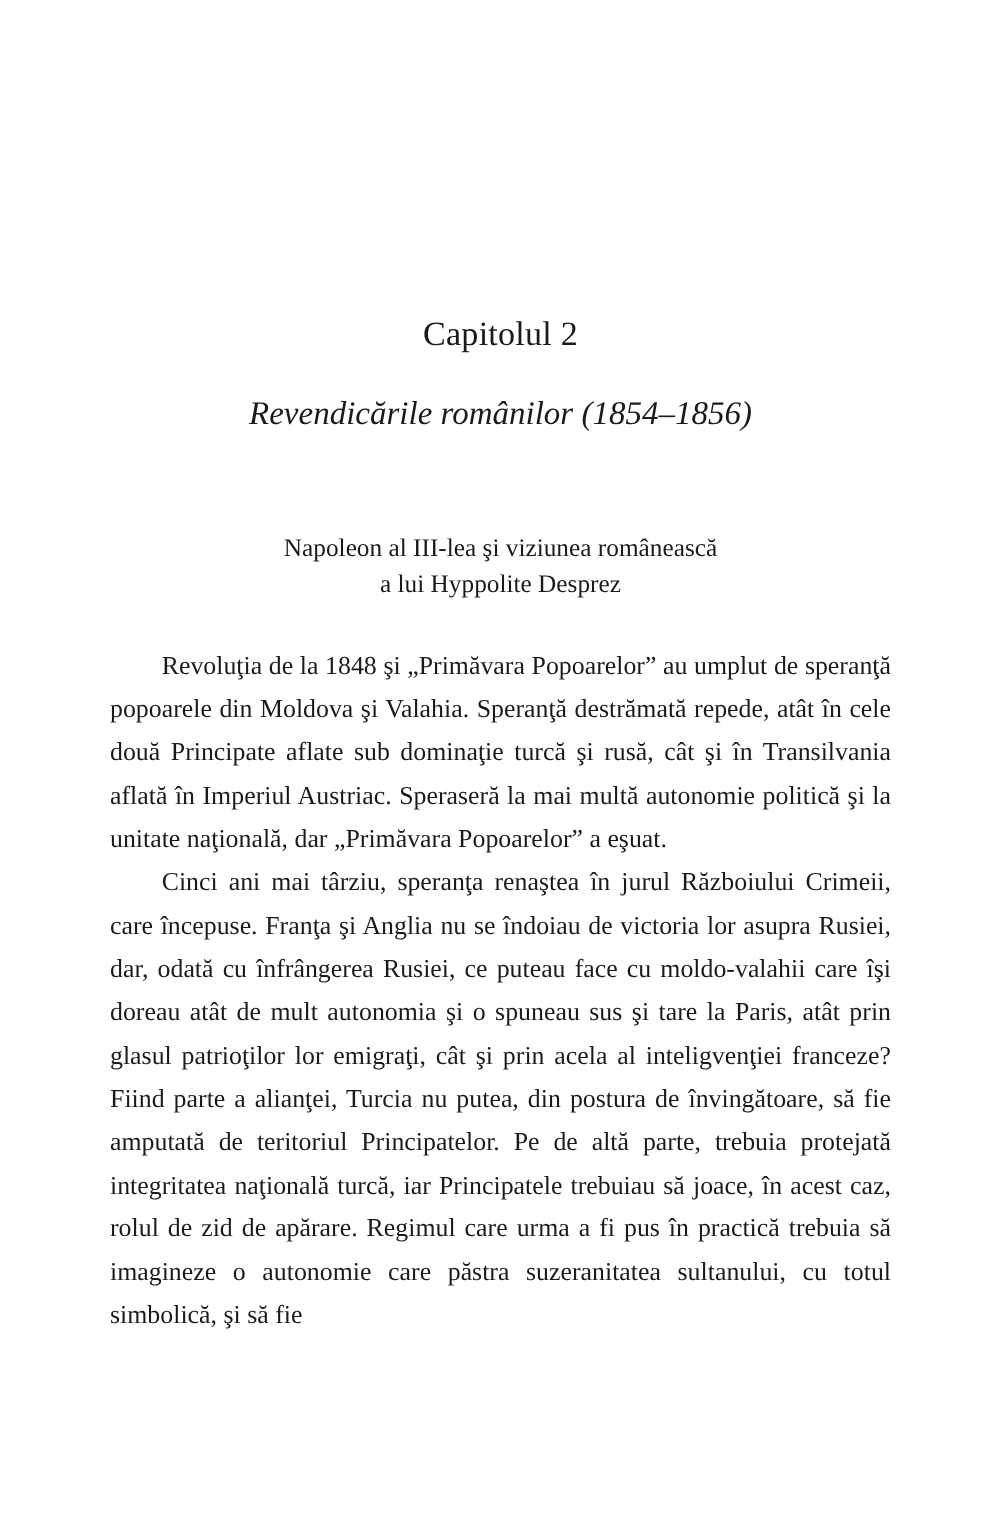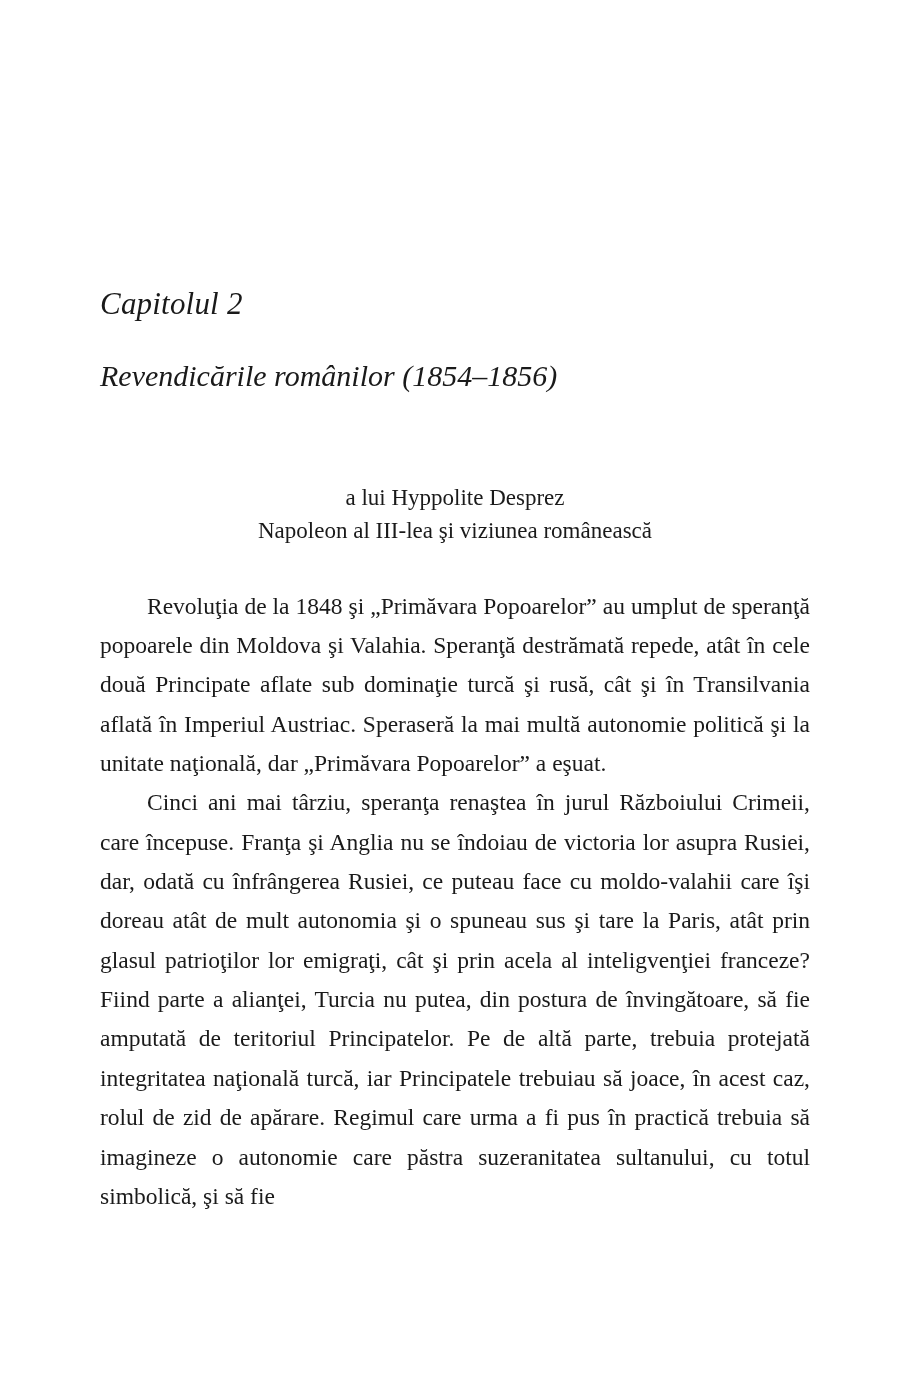--- a/index.html
+++ b/index.html
@@ -16,28 +16,29 @@
   }
   .page {
     position: relative;
     width: 910px;
     height: 1400px;
     box-sizing: border-box;
     padding: 0 100px;
   }
   .chapter-label {
     margin-top: 285px;
+    text-align: center;
     font-size: 31px;
     font-weight: normal;
     letter-spacing: 0.2px;
     line-height: 1.2;
-    font-style: italic;
   }
   .chapter-title {
     margin-top: 36px;
+    text-align: center;
     font-size: 30px;
     font-style: italic;
     font-weight: normal;
     line-height: 1.2;
   }
   .section-heading {
     margin-top: 88px;
     text-align: center;
     font-size: 23px;
     line-height: 1.42;
@@ -61,22 +62,22 @@
 </head>
 <body>
 
 <div class="page">
 
   <h1 class="chapter-label">Capitolul 2</h1>
 
   <h2 class="chapter-title">Revendicările românilor (1854–1856)</h2>
 
   <div class="section-heading">
+    <div>Napoleon al III-lea şi viziunea românească</div>
     <div>a lui Hyppolite Desprez</div>
-    <div>Napoleon al III-lea şi viziunea românească</div>
   </div>
 
   <div class="body-text">
     <p class="first">Revoluţia de la 1848 şi „Primăvara Popoarelor” au umplut de speranţă popoarele din Moldova şi Valahia. Speranţă destrămată repede, atât în cele două Principate aflate sub dominaţie turcă şi rusă, cât şi în Transilvania aflată în Imperiul Austriac. Speraseră la mai multă autonomie politică şi la unitate naţională, dar „Primăvara Popoarelor” a eşuat.</p>
     <p>Cinci ani mai târziu, speranţa renaştea în jurul Războiului Crimeii, care începuse. Franţa şi Anglia nu se îndoiau de victoria lor asupra Rusiei, dar, odată cu înfrângerea Rusiei, ce puteau face cu moldo-valahii care îşi doreau atât de mult autonomia şi o spuneau sus şi tare la Paris, atât prin glasul patrioţilor lor emigraţi, cât şi prin acela al inteligvenţiei franceze? Fiind parte a alianţei, Turcia nu putea, din postura de învingătoare, să fie amputată de teritoriul Principatelor. Pe de altă parte, trebuia protejată integritatea naţională turcă, iar Principatele trebuiau să joace, în acest caz, rolul de zid de apărare. Regimul care urma a fi pus în practică trebuia să imagineze o autonomie care păstra suzeranitatea sultanului, cu totul simbolică, şi să fie</p>
   </div>
 
 </div>
 
 </body></html>

